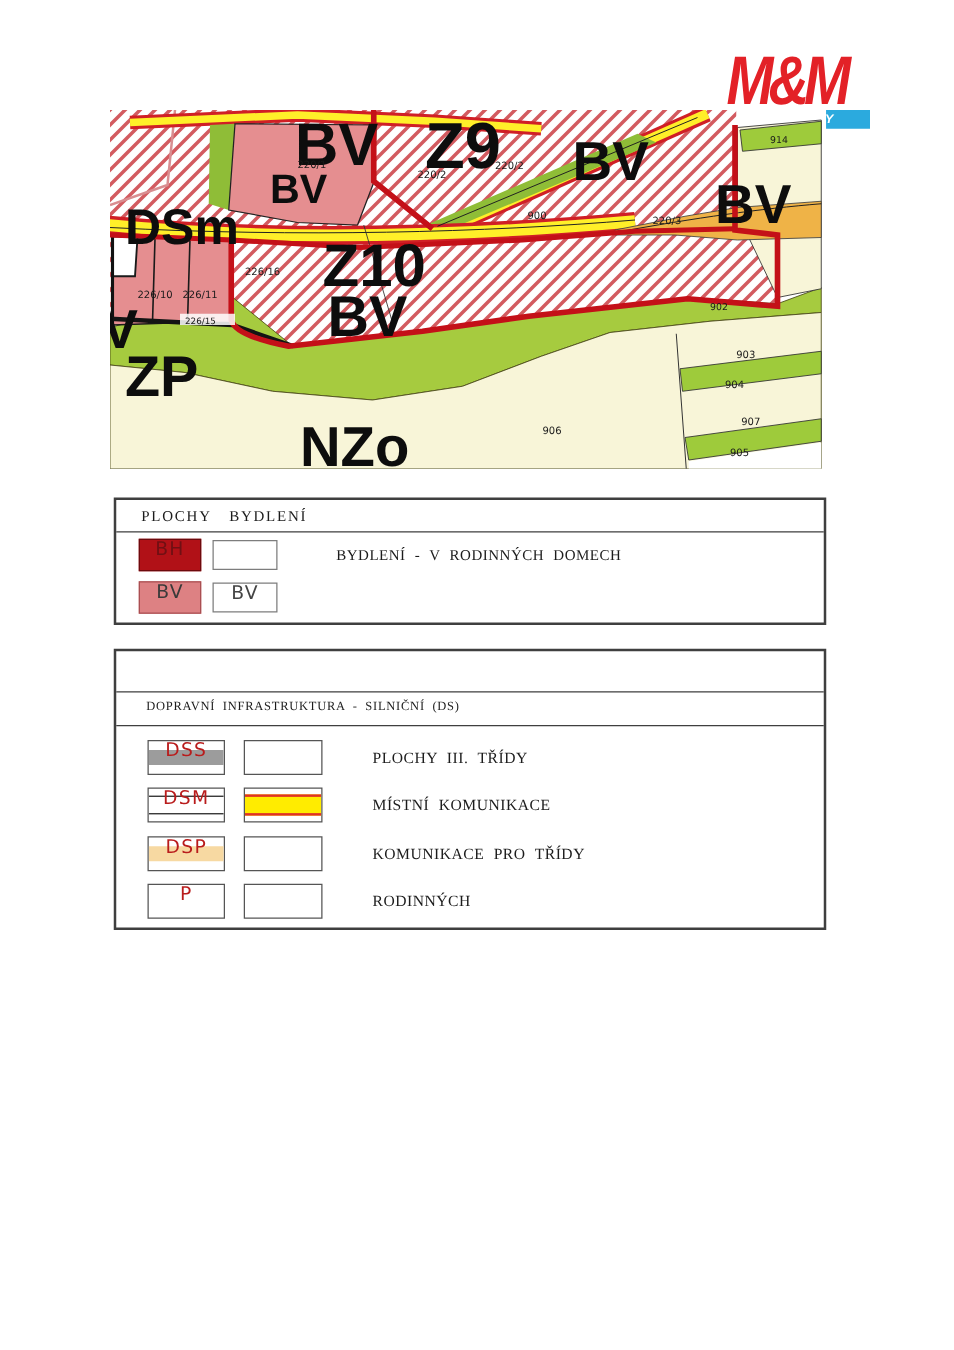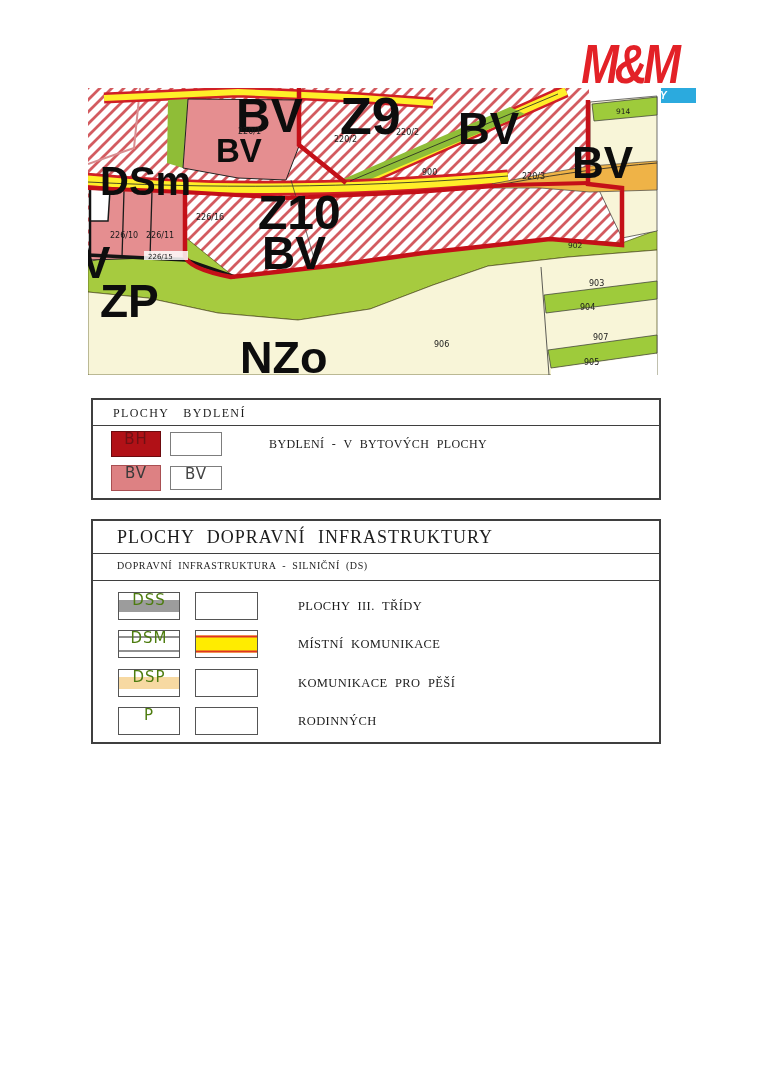--- a/index.html
+++ b/index.html
@@ -23,21 +23,21 @@
   .legend{position:absolute;left:91px;width:570px;border:2px solid #3f3f3f;background:#fff;box-sizing:border-box;}
   #legend1{top:398px;height:102px;}
   #legend2{top:519px;height:225px;}
   .lg-rule{position:absolute;left:0;right:0;border-top:1.6px solid #3f3f3f;height:0;}
   .lg-title{position:absolute;font-family:"Liberation Serif",serif;color:#1c1c1c;white-space:nowrap;}
   #legend1 .lg-title{left:20px;top:6px;font-size:12px;letter-spacing:1.4px;word-spacing:10px;}
   #legend2 .lg-title{left:24px;top:6px;font-size:18px;letter-spacing:1px;word-spacing:7px;}
   .lg-sub{position:absolute;left:24px;top:39px;font-family:"Liberation Serif",serif;font-size:10px;
           letter-spacing:.6px;word-spacing:3px;color:#1c1c1c;white-space:nowrap;}
   .sw{position:absolute;box-sizing:border-box;display:flex;align-items:flex-start;justify-content:center;overflow:hidden;}
-  .code{font-family:"DejaVu Sans",sans-serif;font-size:15px;letter-spacing:1px;color:#4d7c0f;
+  .code{font-family:"DejaVu Sans",sans-serif;font-size:15px;letter-spacing:1px;color:#b91c1c;
         position:relative;z-index:2;line-height:1;}
   .band{position:absolute;left:0;right:0;top:50%;transform:translateY(-50%);z-index:1;}
   .desc{position:absolute;left:176px;font-family:"Liberation Serif",serif;font-size:12px;
         letter-spacing:.4px;word-spacing:4px;color:#1c1c1c;white-space:nowrap;}
   #legend2 .desc{left:205px;font-size:12.5px;}
 
   
   #legend1 .sw1{left:18px;width:50px;height:26px;}
   #legend1 .sw2{left:77px;width:52px;height:24px;border:1px solid #7d7d7d;background:#fff;}
   .sw-bh{background:#b11117;border:1px solid #6c0a0e;}
@@ -160,32 +160,31 @@
   </svg>
 
   <div class="legend" id="legend1">
     <div class="lg-title">PLOCHY BYDLENÍ</div>
     <div class="lg-rule" style="top:25px"></div>
 
     <div class="sw sw1 sw-bh" style="top:31px">
       <span class="code">BH</span>
     </div>
     <div class="sw sw2" style="top:32px"></div>
-    <div class="desc" style="top:37px">BYDLENÍ - V BYTOVÝCH PLOCHY</div>
+    <div class="desc" style="top:37px">BYDLENÍ - V RODINNÝCH DOMECH</div>
 
     <div class="sw sw1 sw-bv" style="top:65px">
       <span class="code">BV</span>
     </div>
     <div class="sw sw2 sw-bv-hatch" style="top:66px">
       <span class="code">BV</span>
     </div>
   </div>
 
   <div class="legend" id="legend2">
-    <div class="lg-title">PLOCHY DOPRAVNÍ INFRASTRUKTURY</div>
     <div class="lg-rule" style="top:32px"></div>
     <div class="lg-sub">DOPRAVNÍ INFRASTRUKTURA - SILNIČNÍ (DS)</div>
     <div class="lg-rule" style="top:59px"></div>
 
     <div class="sw sw1" style="top:71px">
       <div class="band band-dss"></div>
       <span class="code">DSS</span>
     </div>
     <div class="sw sw2" style="top:71px"></div>
     <div class="desc" style="top:78px">PLOCHY III. TŘÍDY</div>
@@ -197,21 +196,21 @@
     <div class="sw sw2" style="top:109px">
       <div class="band band-dsm2"></div>
     </div>
     <div class="desc" style="top:116px">MÍSTNÍ KOMUNIKACE</div>
 
     <div class="sw sw1" style="top:148px">
       <div class="band band-dsp"></div>
       <span class="code">DSP</span>
     </div>
     <div class="sw sw2" style="top:148px"></div>
-    <div class="desc" style="top:155px">KOMUNIKACE PRO PĚŠÍ</div>
+    <div class="desc" style="top:155px">KOMUNIKACE PRO TŘÍDY</div>
 
     <div class="sw sw1 sw-p" style="top:186px">
       <span class="code">P</span>
     </div>
     <div class="sw sw2" style="top:186px"></div>
     <div class="desc" style="top:193px">RODINNÝCH</div>
   </div>
 
 </div>
 

